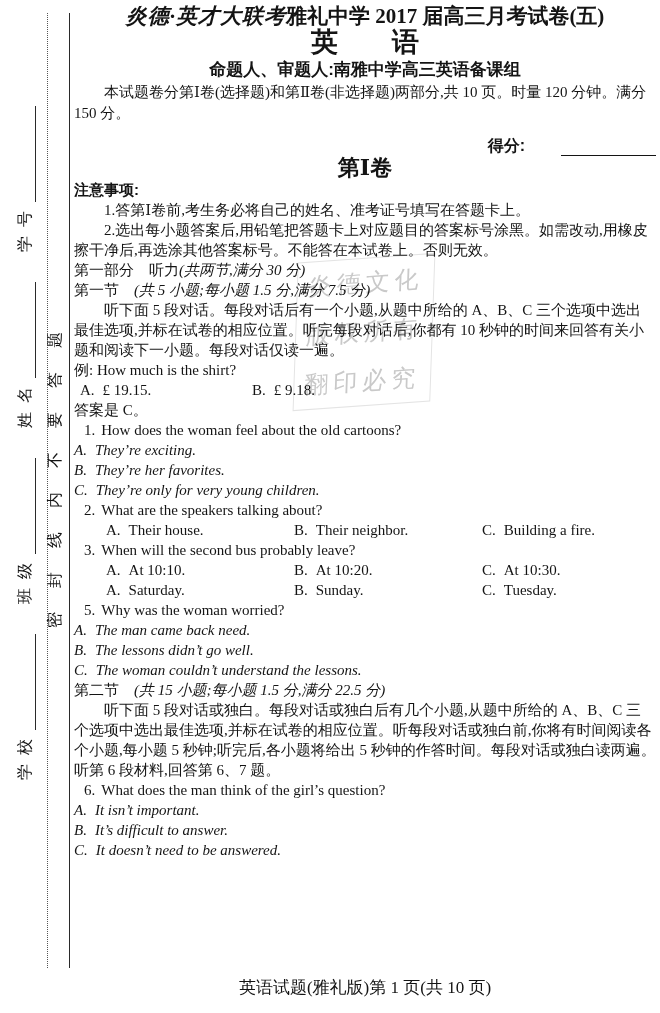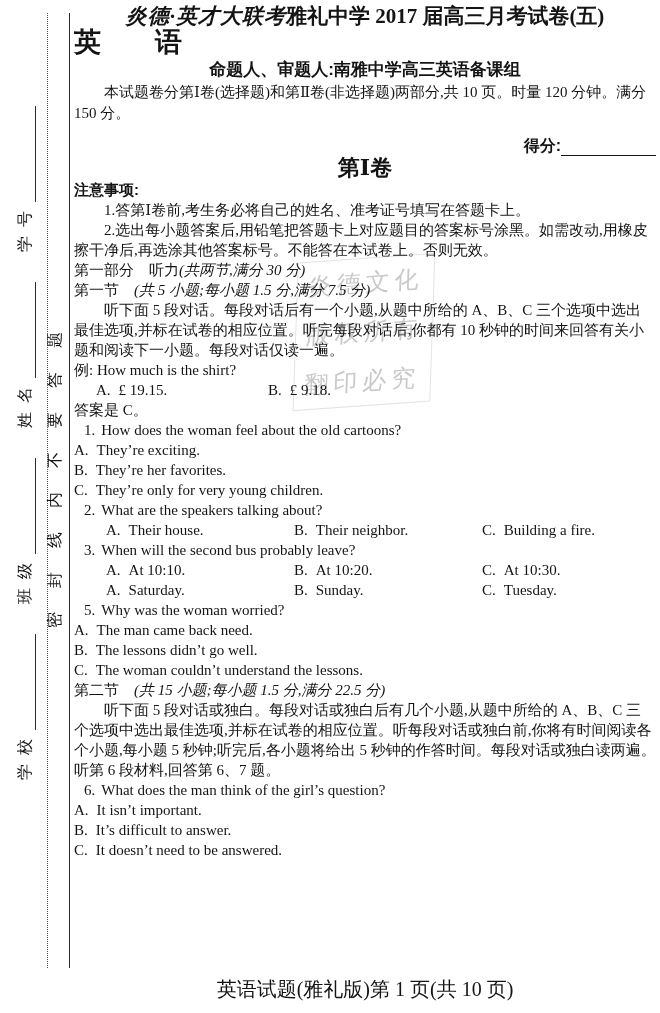--- a/index.html
+++ b/index.html
@@ -29,45 +29,45 @@
     border:1px solid #e4e4e4;transform:rotate(-4deg) skewX(-6deg);
     display:flex;flex-direction:column;justify-content:space-around;align-items:center;
     color:#c9c9c9;font-size:24px;letter-spacing:5px;white-space:nowrap;
   }
   
   .content{position:absolute;left:70px;top:6px;width:582px;padding:0 6px 0 4px;z-index:1;
     font-size:15px;line-height:20px;}
   .content p{margin:0;}
   .paper-title{margin-top:16px;text-align:center;font-size:21px;font-weight:bold;white-space:nowrap;}
   .exam-series{font-style:italic;letter-spacing:1px;}
-  .subject-title{font-size:27px;font-weight:bold;margin-top:9px;line-height:32px;}
+  .subject-title{text-align:center;font-size:27px;font-weight:bold;margin-top:9px;line-height:32px;}
   .setters-line{text-align:center;font-family:"Liberation Sans","DejaVu Sans",sans-serif;
     font-weight:bold;font-size:17px;margin-top:9px;line-height:24px;}
   .intro{margin-top:12px;text-indent:2em;line-height:21px;}
-  .score-row{display:flex;justify-content:flex-end;align-items:flex-end;margin-top:12px;height:20px;}
+  .score-row{display:flex;justify-content:flex-end;align-items:flex-end;margin-top:12px;height:20px;gap:36px;}
   .score-label{font-family:"Liberation Sans","DejaVu Sans",sans-serif;font-weight:bold;font-size:16px;}
   .score-line{display:inline-block;width:95px;height:16px;border-bottom:1px solid #141414;}
   .vol-title{text-align:center;font-size:22px;font-weight:bold;margin-top:9px;line-height:24px;}
   .notes-title{font-family:"Liberation Sans","DejaVu Sans",sans-serif;font-weight:bold;margin-top:9px;}
   .note-item{text-indent:2em;}
   .sec-head{margin-top:1px;}
   .sec-head .h-bold{font-family:"Liberation Sans","DejaVu Sans",sans-serif;font-weight:normal;}
   .kai{font-style:italic;}
   .para{text-indent:2em;}
   .q-line .q-num{margin-left:10px;margin-right:6px;}
-  .opt-stacked{margin-left:32px;}
+  .opt-stacked{margin-left:32px;font-style:italic;}
   .opt-stacked .opt-label{margin-right:8px;}
   .opt-row{display:flex;margin-left:32px;}
   .opt-row .opt{width:188px;white-space:nowrap;}
   .opt-row .opt:last-child{width:auto;}
   .opt-row .opt-label{margin-right:8px;}
-  .opt-row.example{margin-left:22px;}
+  .opt-row.example{margin-left:6px;}
   .opt-row.example .opt{width:172px;}
   .lead-line{margin-top:0;}
-  .footer{position:absolute;left:70px;right:0;top:976px;text-align:center;font-size:20px;z-index:1;}
+  .footer{position:absolute;left:70px;right:0;top:976px;text-align:center;font-size:17px;z-index:1;}
 </style>
 </head>
 <body>
 
 <div class="sidebar-fill">
   <span class="fill-group">
     <span class="fill-label">学校</span>
     <span class="fill-line"></span>
   </span>
   <span class="fill-group">

